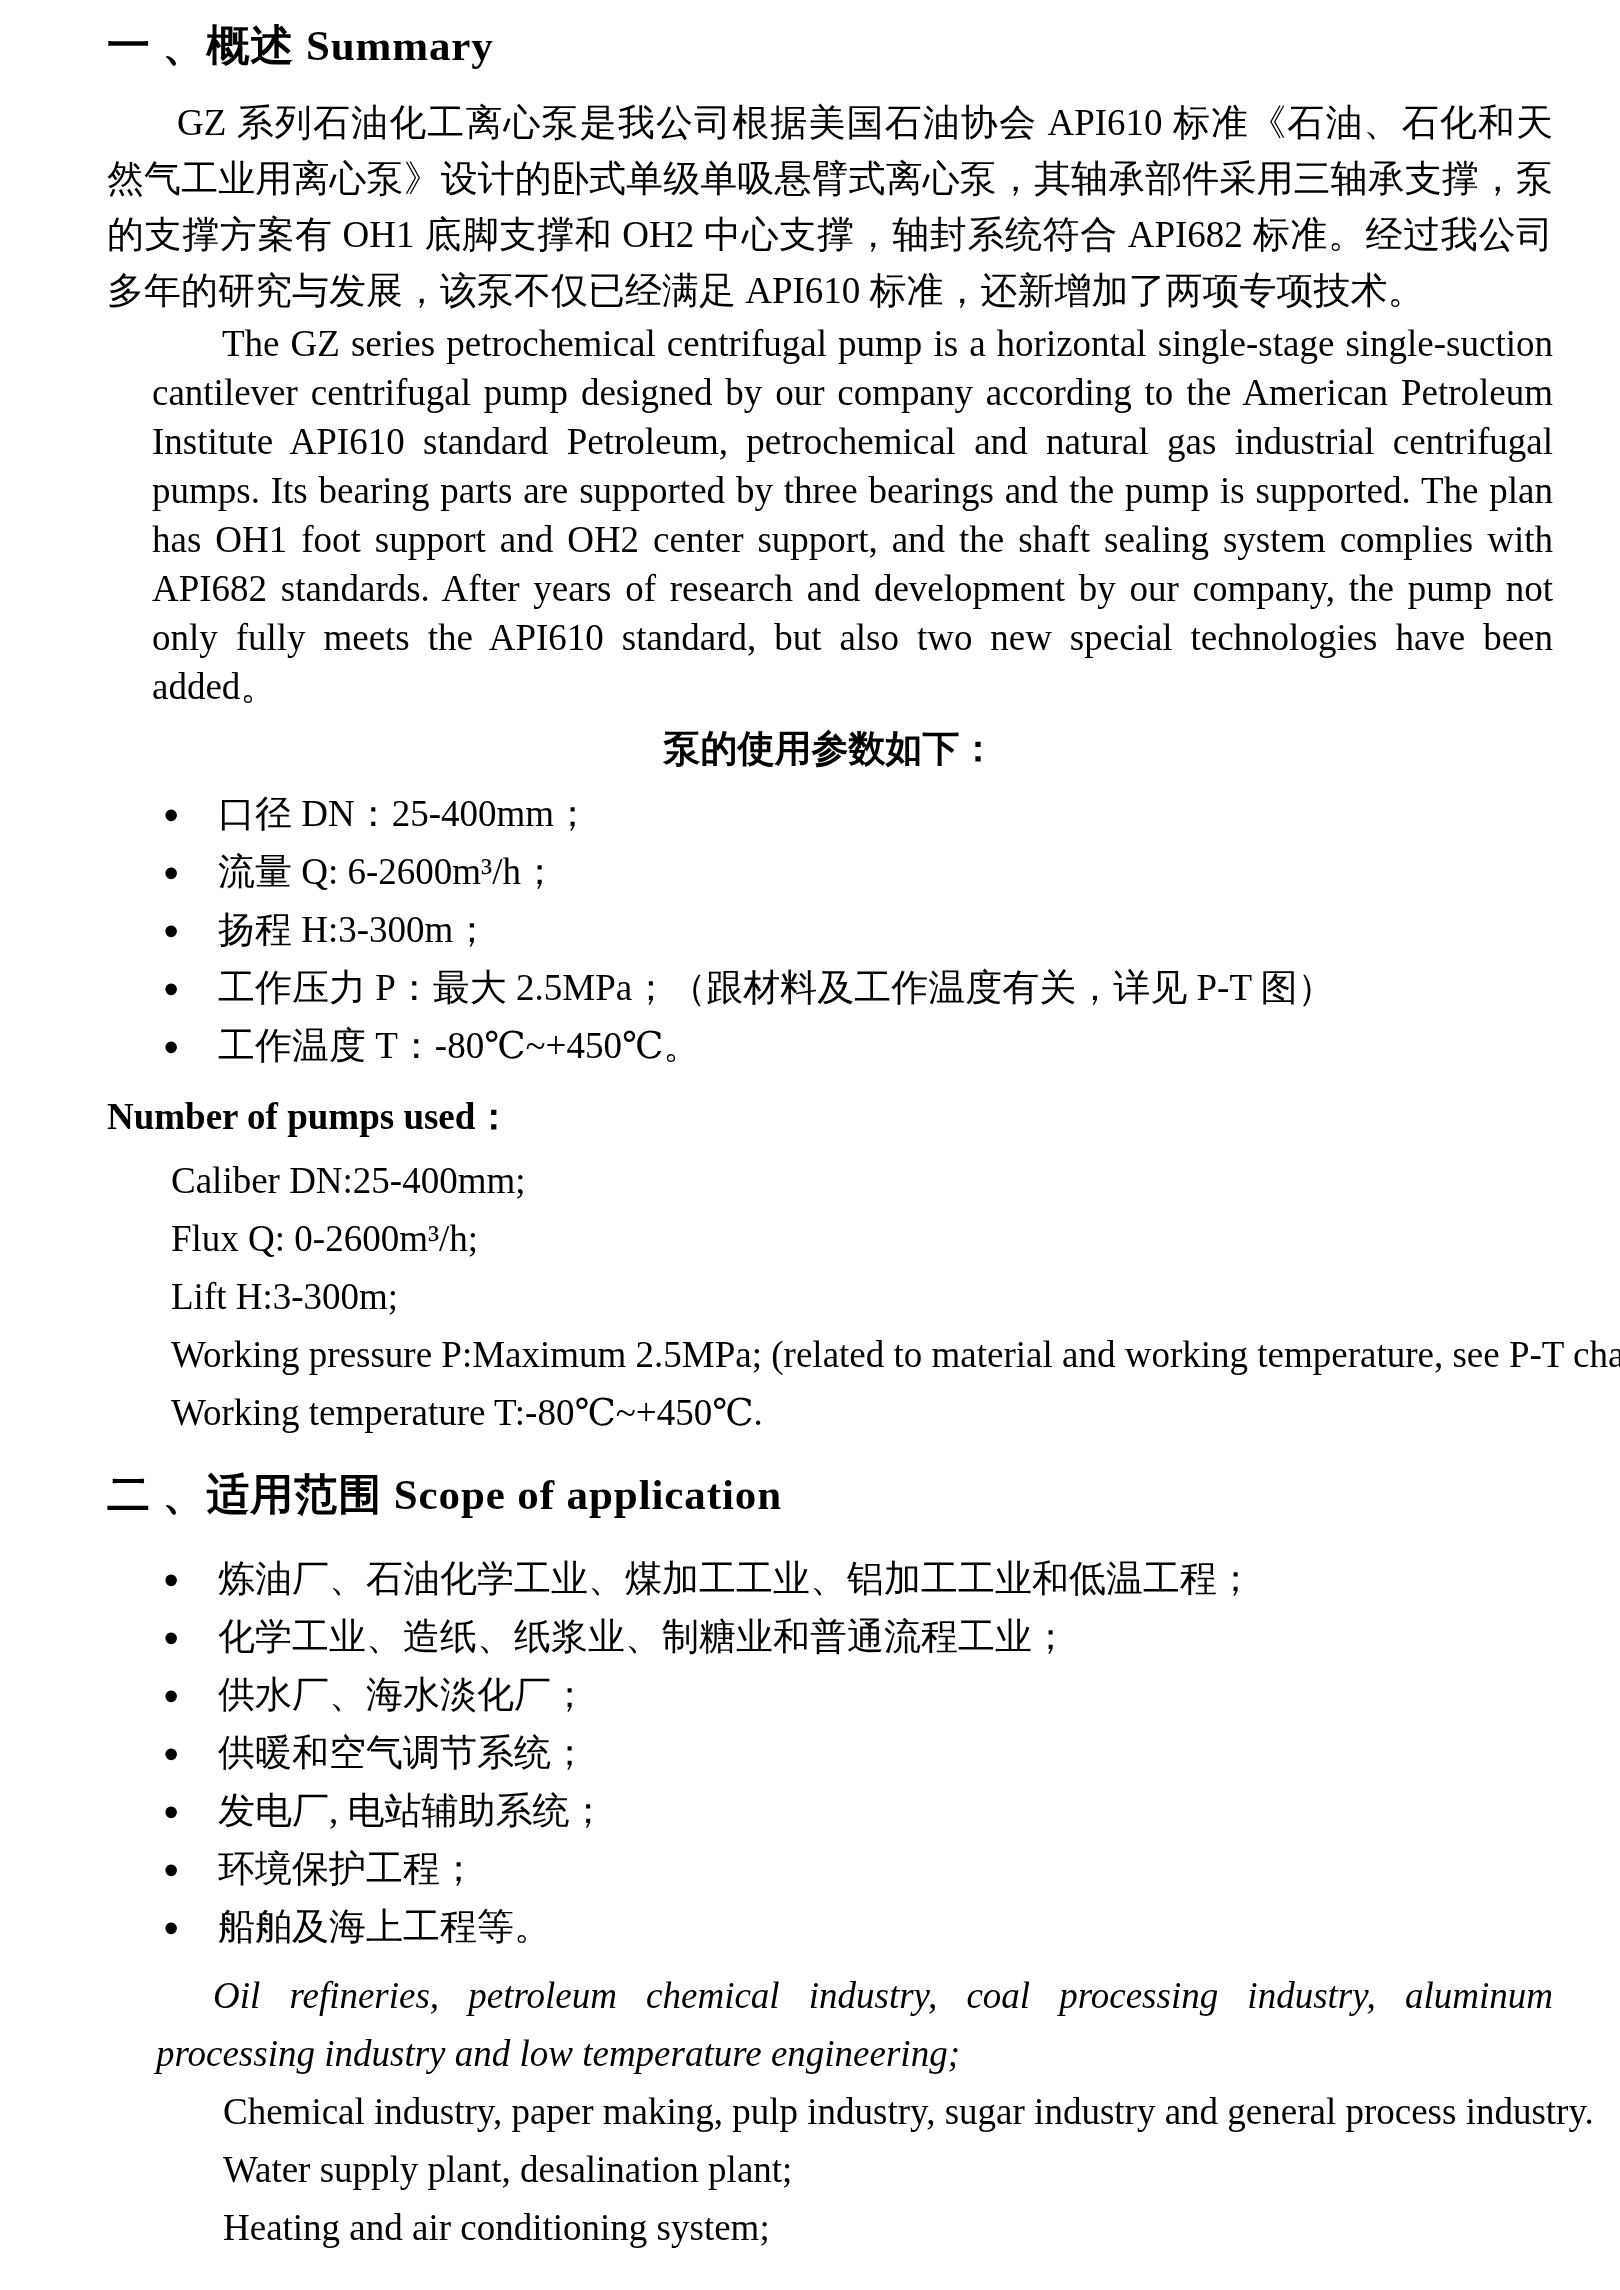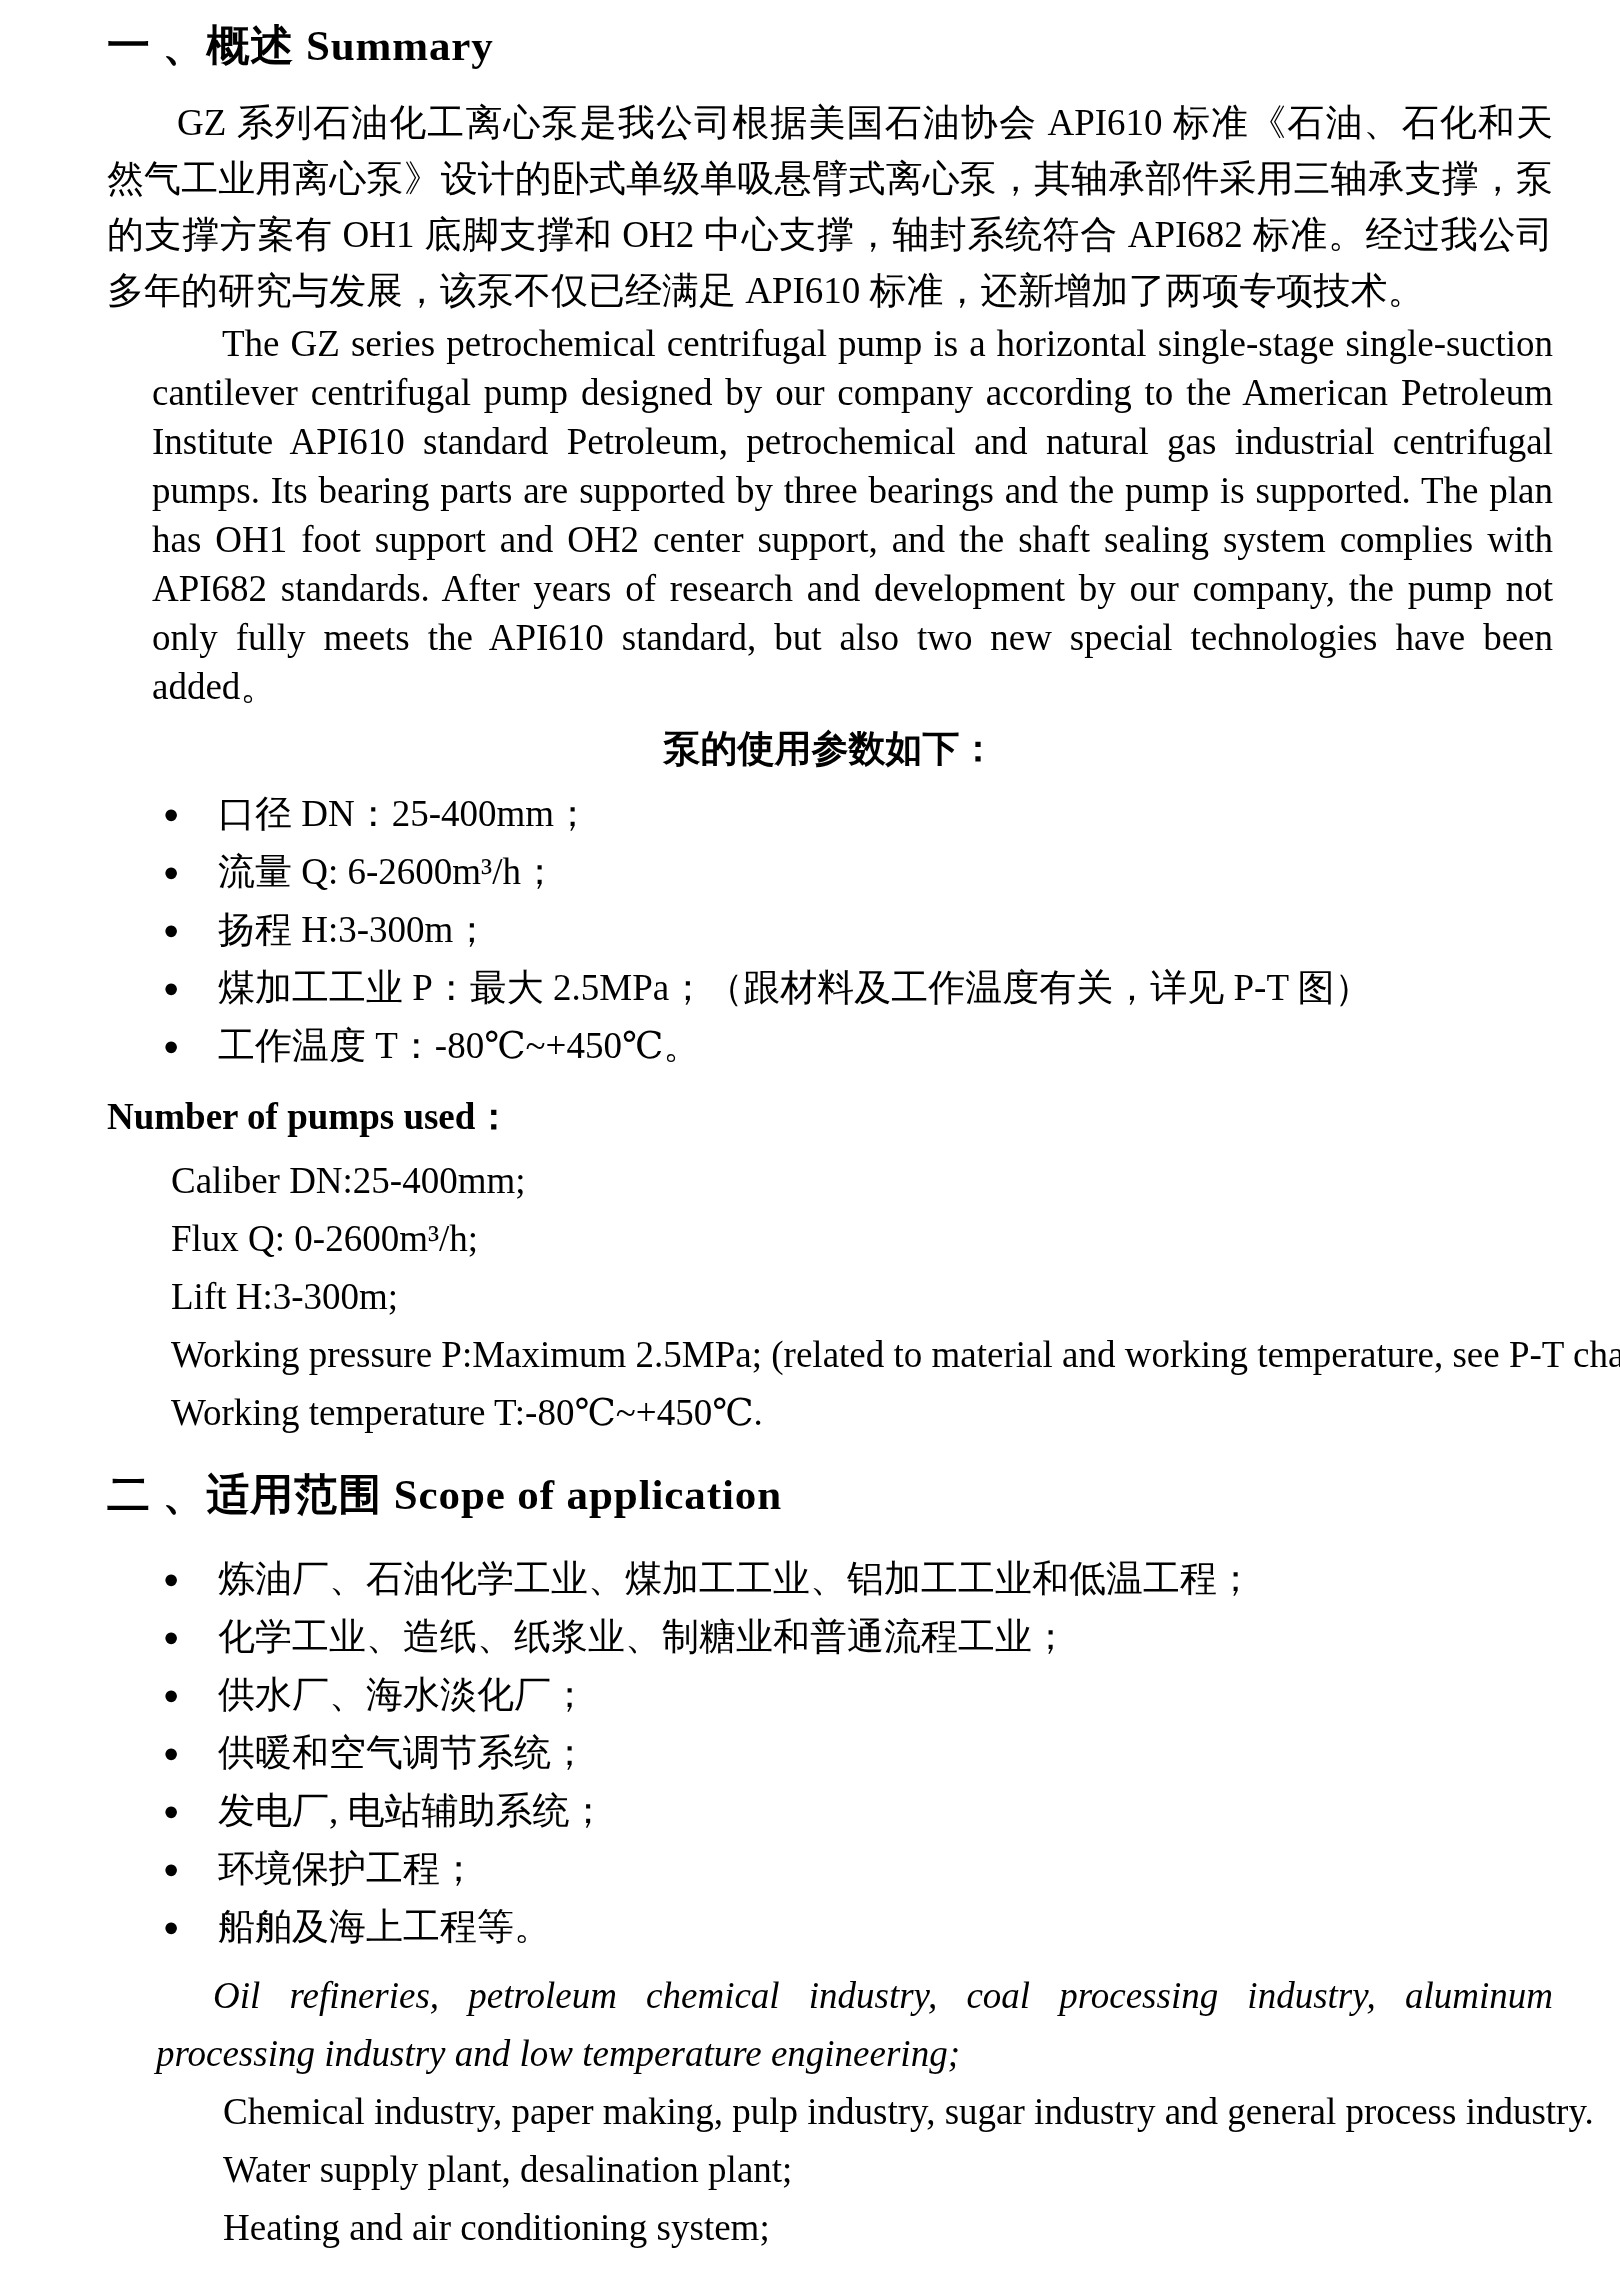--- a/index.html
+++ b/index.html
@@ -109,21 +109,21 @@
     <div class="bullet-item">
       <span class="bullet-glyph">●</span>
       <span>流量 Q: 6-2600m³/h；</span>
     </div>
     <div class="bullet-item">
       <span class="bullet-glyph">●</span>
       <span>扬程 H:3-300m；</span>
     </div>
     <div class="bullet-item">
       <span class="bullet-glyph">●</span>
-      <span>煤加工工业 P：最大 2.5MPa；（跟材料及工作温度有关，详见 P-T 图）</span>
+      <span>工作压力 P：最大 2.5MPa；（跟材料及工作温度有关，详见 P-T 图）</span>
     </div>
     <div class="bullet-item">
       <span class="bullet-glyph">●</span>
       <span>工作温度 T：-80℃~+450℃。</span>
     </div>
   </div>
 
   <p class="sub-title-en">Number of pumps used：</p>
 
   <div class="elist">

